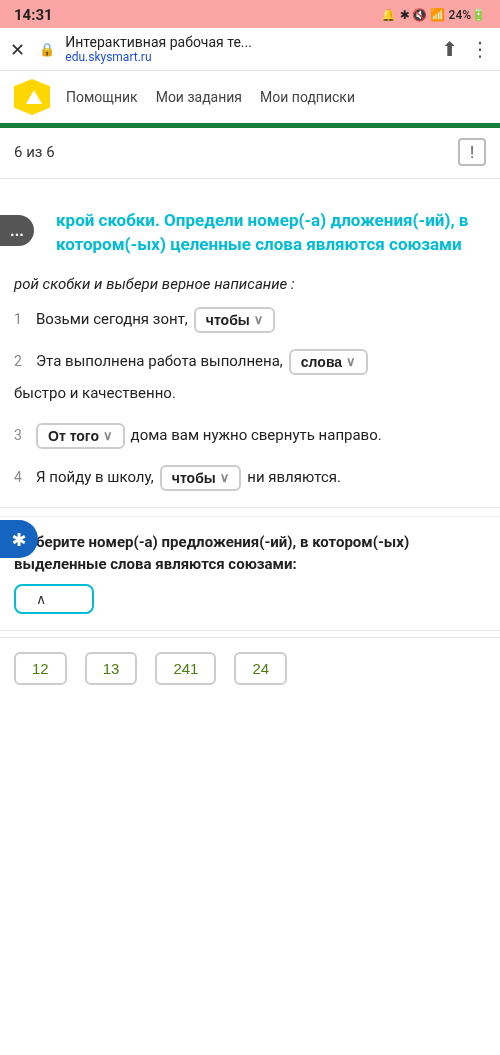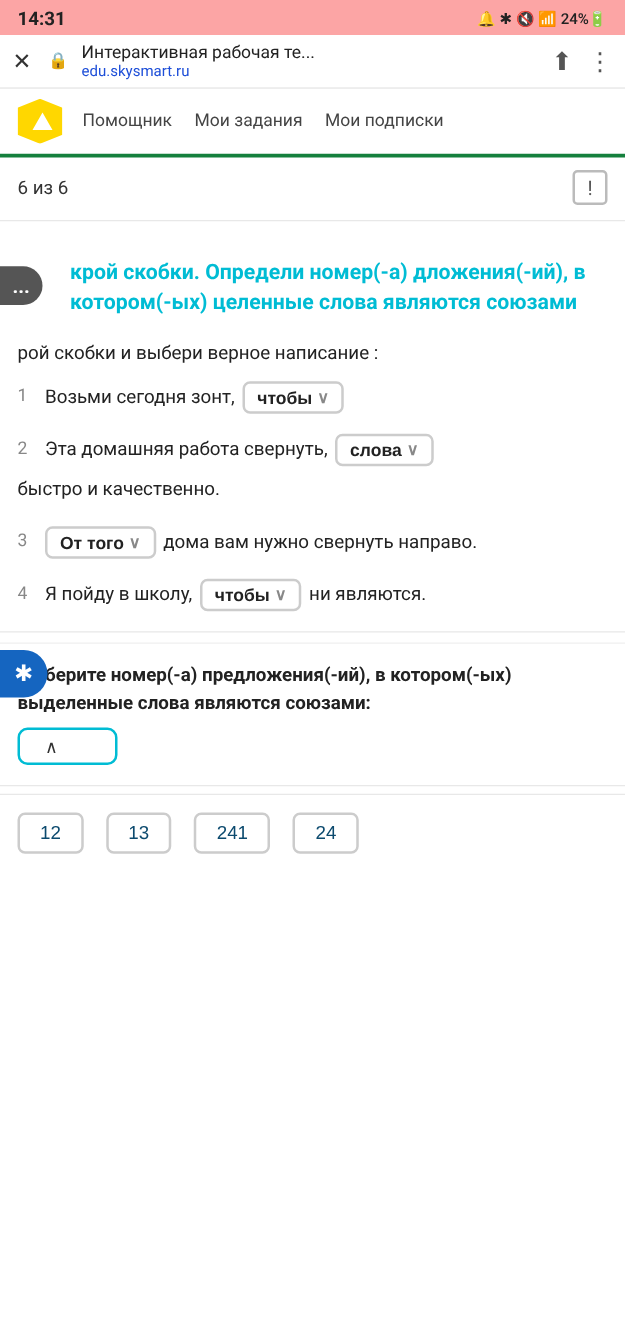--- a/index.html
+++ b/index.html
@@ -52,21 +52,21 @@
     }
     .browser-bar-actions { display: flex; gap: 12px; color: #555; font-size: 20px; }
 
     
     .nav-bar {
       background: #fff;
       padding: 8px 14px;
       display: flex;
       align-items: center;
       gap: 0;
-      border-bottom: 3px solid #15803d;
+      border-bottom: 5px solid #15803d;
     }
     .nav-logo {
       width: 36px;
       height: 36px;
       background: #FFD700;
       clip-path: polygon(0% 20%, 50% 0%, 100% 20%, 100% 80%, 50% 100%, 0% 80%);
       display: flex;
       align-items: center;
       justify-content: center;
       margin-right: 16px;
@@ -134,20 +134,21 @@
       color: #00bcd4;
       line-height: 1.4;
     }
 
     
     .instruction-text {
       padding: 8px 14px 6px 14px;
       font-size: 15px;
       color: #222;
       line-height: 1.5;
+      font-style: italic;
     }
 
     
     .sentences-area {
       padding: 6px 14px 0 14px;
     }
     .sentence-row {
       margin-bottom: 16px;
       display: flex;
       flex-wrap: wrap;
@@ -216,21 +217,21 @@
       border-top: 1px solid #e8e8e8;
       background: #fff;
     }
     .option-btn {
       padding: 6px 16px;
       border: 2px solid #ccc;
       border-radius: 6px;
       font-size: 15px;
       background: #fff;
       cursor: pointer;
-      color: #0c4a6e;
+      color: #4d7c0f;
       min-width: 40px;
       text-align: center;
     }
 
     
     .bluetooth-btn {
       position: fixed;
       left: 0;
       top: 520px;
       background: #1565c0;
@@ -313,21 +314,21 @@
       <span class="sentence-number">1</span>
       <span class="sentence-text">Возьми сегодня зонт,</span>
       <button class="dropdown-btn">
         <span>чтобы</span>
         <span class="chevron">∨</span>
       </button>
     </div>
 
     <div class="sentence-row">
       <span class="sentence-number">2</span>
-      <span class="sentence-text">Эта домашняя работа свернуть,</span>
+      <span class="sentence-text">Эта выполнена работа выполнена,</span>
       <button class="dropdown-btn">
         <span>слова</span>
         <span class="chevron">∨</span>
       </button>
       <span class="sentence-text">быстро и качественно.</span>
     </div>
 
     <div class="sentence-row">
       <span class="sentence-number">3</span>
       <button class="dropdown-btn">

